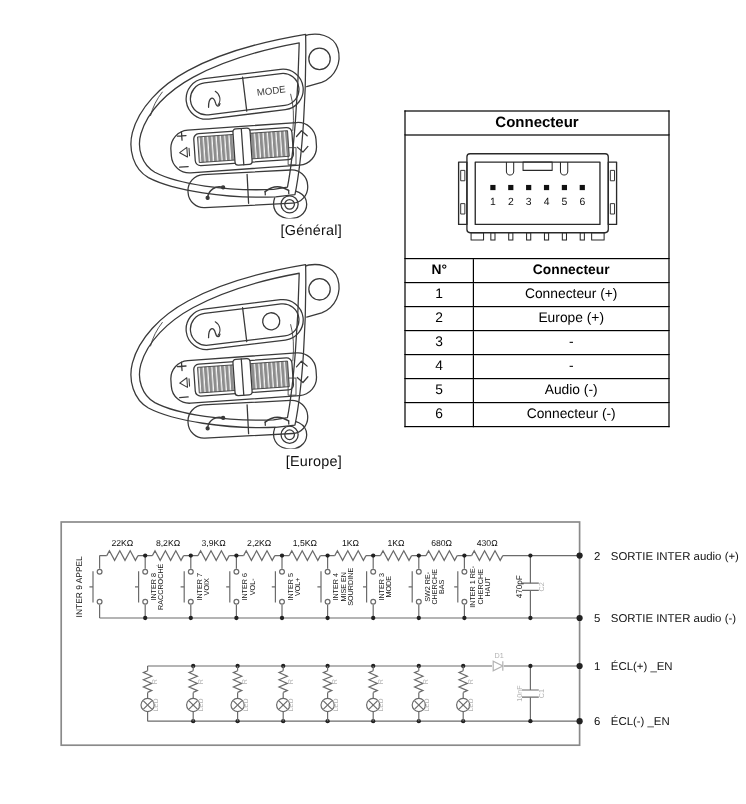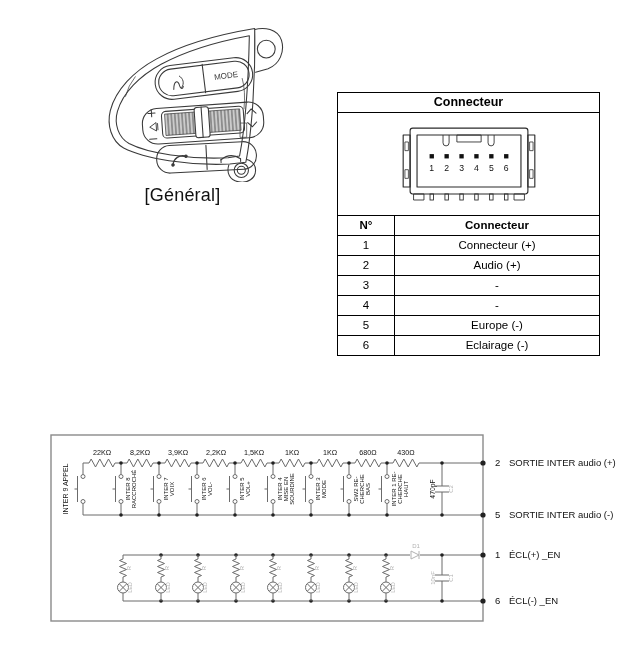--- a/index.html
+++ b/index.html
@@ -7,25 +7,25 @@
     width:622px;height:670px;position:relative;background:#fff;
     font-family:"Liberation Sans", sans-serif;color:#111;overflow:hidden;
   }
   .page{position:absolute;inset:0;background:#fff;}
 
   
   .fig{position:absolute;margin:0;width:205px;text-align:center;}
   .fig-general{left:80px;top:24px;}
   .fig-europe{left:80px;top:216px;}
   .fig svg{width:205px;height:158px;display:block;}
-  figcaption{font-size:18px;color:#111;margin-top:3px;letter-spacing:.2px;}
+  figcaption{font-size:12px;color:#111;margin-top:3px;letter-spacing:.2px;text-align:right;}
 
   
   .connector-table{
-    position:absolute;left:337px;top:92px;width:263px;
+    position:absolute;left:337px;top:92px;width:221px;
     border-collapse:collapse;font-size:11.5px;color:#000;table-layout:fixed;
   }
   .connector-table th,.connector-table td{
     border:1px solid #000;text-align:center;padding:0;height:19px;line-height:19px;
     overflow:hidden;white-space:nowrap;
   }
   .connector-table .title-cell{font-weight:bold;font-size:12.5px;}
   .connector-table .img-cell{height:102px;}
   .connector-table .img-cell svg{display:block;margin:2px auto;width:190px;height:97px;}
   .connector-table th{font-weight:bold;}
@@ -104,20 +104,27 @@
   </svg>
 
   <figure class="fig fig-general">
     <svg viewBox="0 0 230 175">
       <use href="#sw-remote-base"></use>
       <text x="164" y="63" transform="rotate(-7 139 60)" font-size="9" text-anchor="middle" fill="#3a3a3a">MODE</text>
     </svg>
     <figcaption>[Général]</figcaption>
   </figure>
 
+  <figure class="fig fig-europe">
+    <svg viewBox="0 0 230 175">
+      <use href="#sw-remote-base"></use>
+      <circle cx="164" cy="60" r="8" transform="rotate(-7 139 60)" fill="none" stroke="#3a3a3a" stroke-width="1.2"></circle>
+    </svg>
+    <figcaption>[Europe]</figcaption>
+  </figure>
 
   <table class="connector-table">
     <colgroup>
         <col class="num-col">
         <col>
       </colgroup>
     <tbody>
       <tr>
         <th colspan="2" class="title-cell">Connecteur</th>
       </tr>
@@ -167,37 +174,37 @@
           <th>Connecteur</th>
         </tr>
     </tbody>
     <tbody id="pin-table-body">
         <tr>
           <td>1</td>
           <td>Connecteur (+)</td>
         </tr>
         <tr>
           <td>2</td>
-          <td>Audio (+)</td>
+          <td>Europe (+)</td>
         </tr>
         <tr>
           <td>3</td>
           <td>-</td>
         </tr>
         <tr>
           <td>4</td>
           <td>-</td>
         </tr>
         <tr>
           <td>5</td>
-          <td>Europe (-)</td>
+          <td>Audio (-)</td>
         </tr>
         <tr>
           <td>6</td>
-          <td>Eclairage (-)</td>
+          <td>Connecteur (-)</td>
         </tr>
       </tbody>
   </table>
 
   <div class="schematic">
     <svg id="schematic-svg" viewBox="0 0 584 205">
         <rect x="3" y="7" width="432" height="186" stroke="#8a8a8a" fill="none" stroke-width="1.4"></rect>
         <text x="20" y="61" font-size="7" fill="#111" text-anchor="middle" transform="rotate(-90 20 61)">INTER 9 APPEL</text>
         <line x1="35" y1="35" x2="41" y2="35" stroke="#6b6b6b" stroke-width="1"></line>
         <path d="M41,35 l2.1666666666666665,-4 l4.333333333333333,8 l4.333333333333333,-8 l4.333333333333333,8 l4.333333333333333,-8 l4.333333333333333,8 l2.1666666666666665,-4" stroke="#6b6b6b" fill="none" stroke-width="1"></path>

